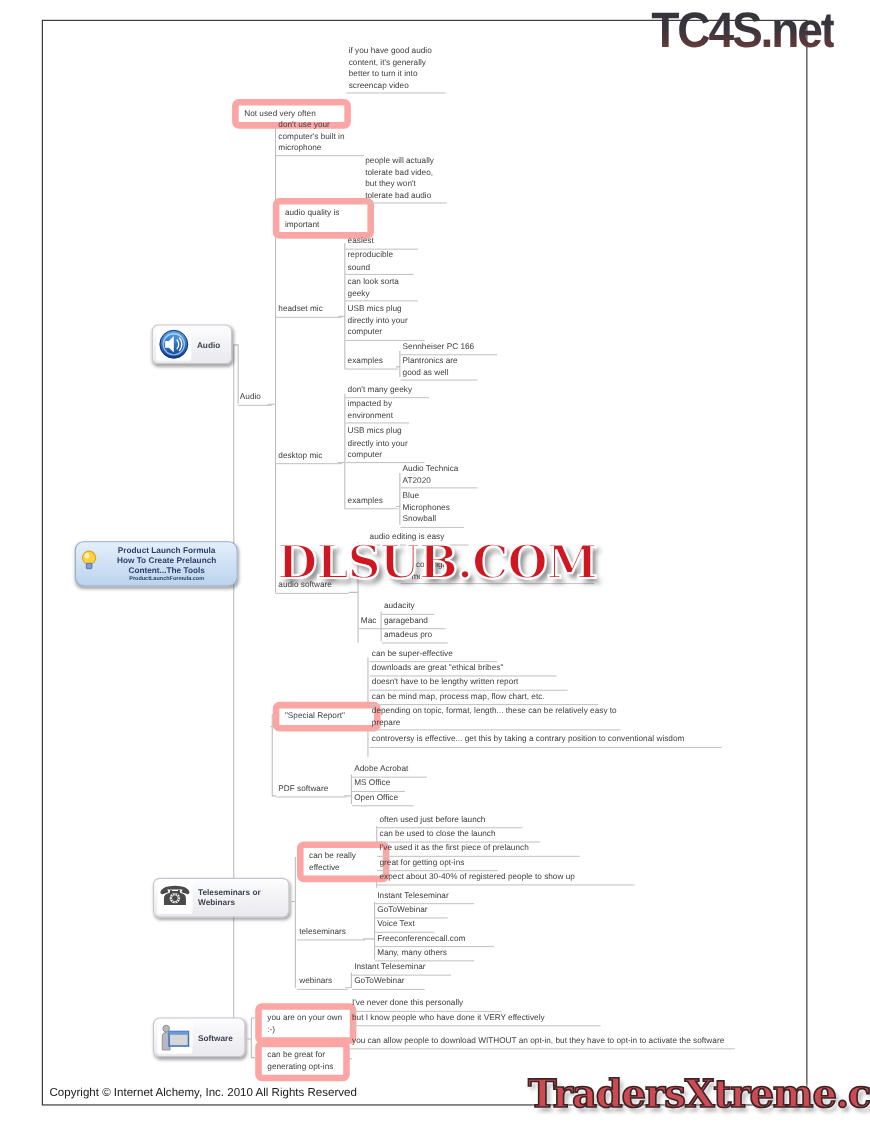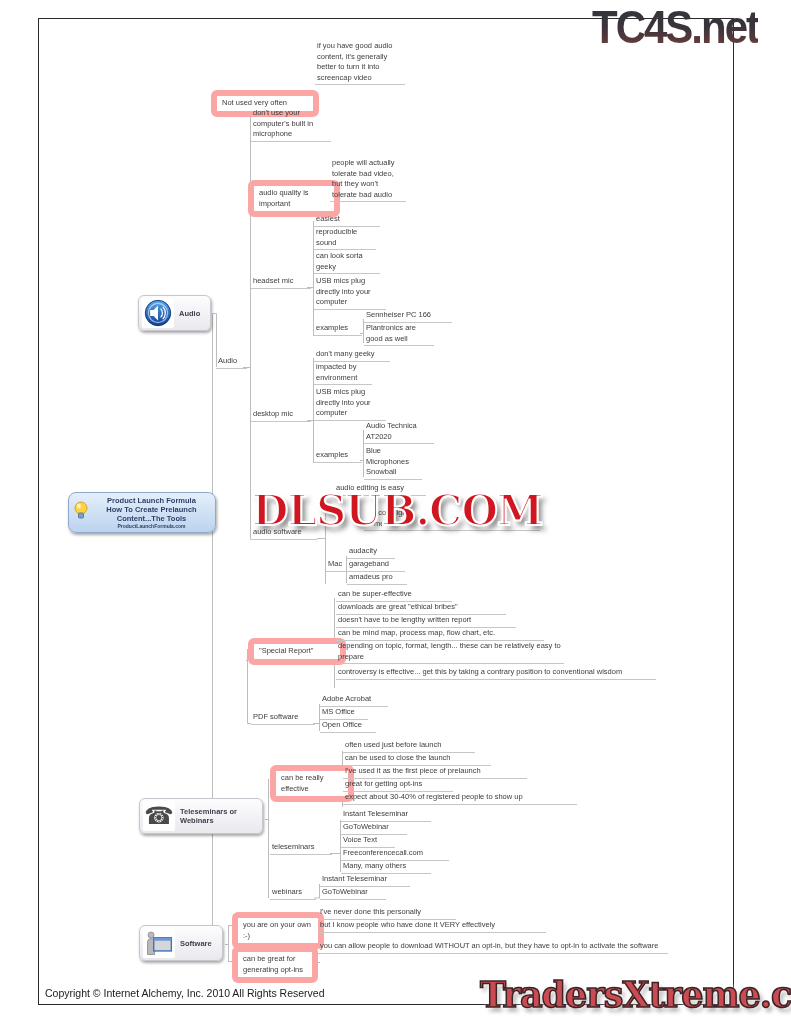--- a/index.html
+++ b/index.html
@@ -105,21 +105,21 @@
       </svg>
     </span>
     <span class="blabel">Audio</span>
   </div>
 
   <div class="n" style="left:216px;top:356px;width:27px;">Audio</div>
   <div class="n" style="left:315px;top:41px;width:86px;">if you have good audio content, it's generally better to turn it into screencap video</div>
   <div class="nb" style="left:211px;top:90px;width:86px;">Not used very often</div>
   <div class="n" style="left:251px;top:108px;width:76px;">don't use your computer's built in microphone</div>
   <div class="nb" style="left:248px;top:180px;width:70px;">audio quality is important</div>
-  <div class="n" style="left:330px;top:141px;width:72px;margin-top:17px;">people will actually tolerate bad video, but they won't tolerate bad audio</div>
+  <div class="n" style="left:330px;top:141px;width:72px;">people will actually tolerate bad video, but they won't tolerate bad audio</div>
   <div class="n" style="left:314px;top:214px;width:62px;">easiest</div>
   <div class="n" style="left:314px;top:227px;width:58px;">reproducible sound</div>
   <div class="n" style="left:314px;top:251px;width:62px;">can look sorta geeky</div>
   <div class="n" style="left:251px;top:276px;width:56px;">headset mic</div>
   <div class="n" style="left:314px;top:276px;width:68px;">USB mics plug directly into your computer</div>
   <div class="n" style="left:364px;top:310px;width:84px;">Sennheiser PC 166</div>
   <div class="n" style="left:314px;top:323px;width:44px;">examples</div>
   <div class="n" style="left:364px;top:323px;width:66px;">Plantronics are good as well</div>
   <div class="n" style="left:314px;top:349px;width:72px;">don't many geeky</div>
   <div class="n" style="left:314px;top:362px;width:54px;">impacted by environment</div>

